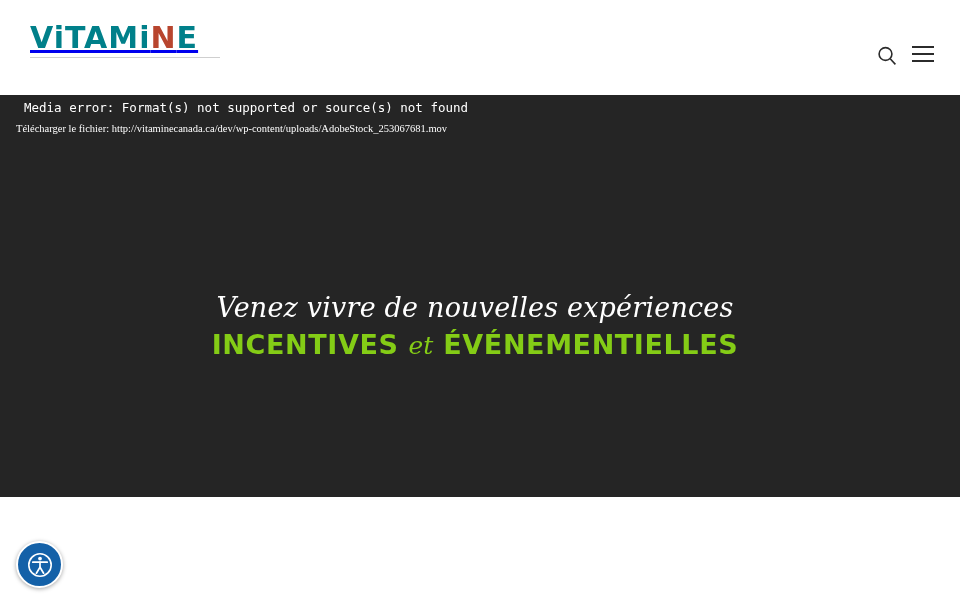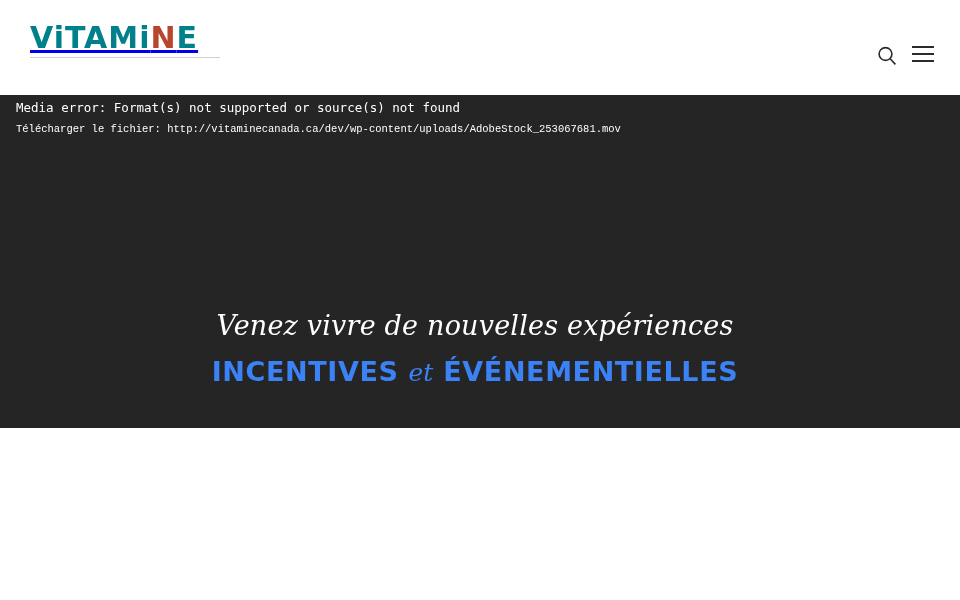--- a/index.html
+++ b/index.html
@@ -9,21 +9,21 @@
   body {
     width: 960px;
     height: 600px;
     overflow: hidden;
     background: #ffffff;
     font-family: "Liberation Sans", sans-serif;
   }
   .page {
     position: relative;
     width: 960px;
-    height: 428px;
+    height: 600px;
     overflow: hidden;
   }
 
   
   .header {
     position: absolute;
     top: 0;
     left: 0;
     width: 960px;
     height: 95px;
@@ -97,68 +97,67 @@
     top: 95px;
     left: 0;
     width: 960px;
     height: 402px;
     background: #252525;
     color: #ffffff;
     overflow: hidden;
   }
   .media-error {
     position: absolute;
-    left: 16px;
+    left: 24px;
     top: 5px;
     font-family: "DejaVu Sans Mono", monospace;
     font-size: 12.5px;
     color: #ffffff;
     white-space: nowrap;
   }
   .media-download {
     position: absolute;
     left: 16px;
     top: 28px;
-    font-family: Liberation Mono, monospace;
+    font-family: Liberation Serif, serif;
     font-size: 10.5px;
     color: #ffffff;
     white-space: nowrap;
     text-align: center;
   }
   .media-download a {
     color: #ffffff;
     text-decoration: none;
   }
 
   .hero-text {
     position: absolute;
     left: 0;
     top: 195px;
     width: 950px;
     text-align: center;
     color: #ffffff;
-    margin-top: 18px;
   }
   .hero-line1 {
     font-family: "DejaVu Serif", serif;
     font-style: italic;
     font-size: 27px;
     font-weight: normal;
     letter-spacing: 0.2px;
     line-height: 36px;
     color: #ffffff;
   }
   .hero-line2 {
     margin-top: 4px;
     font-family: "DejaVu Sans", sans-serif;
     font-size: 27px;
     font-weight: bold;
     letter-spacing: 0.6px;
-    line-height: 48px;
-    color: #3b82f6;
+    line-height: 29px;
+    color: #84cc16;
   }
   .hero-line2 .et {
     font-family: "DejaVu Serif", serif;
     font-style: italic;
     font-weight: normal;
     font-size: 25px;
     letter-spacing: 0;
   }
 
   

